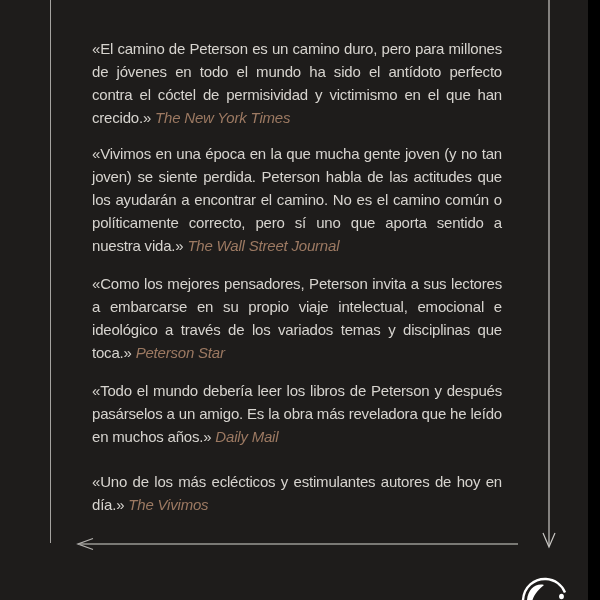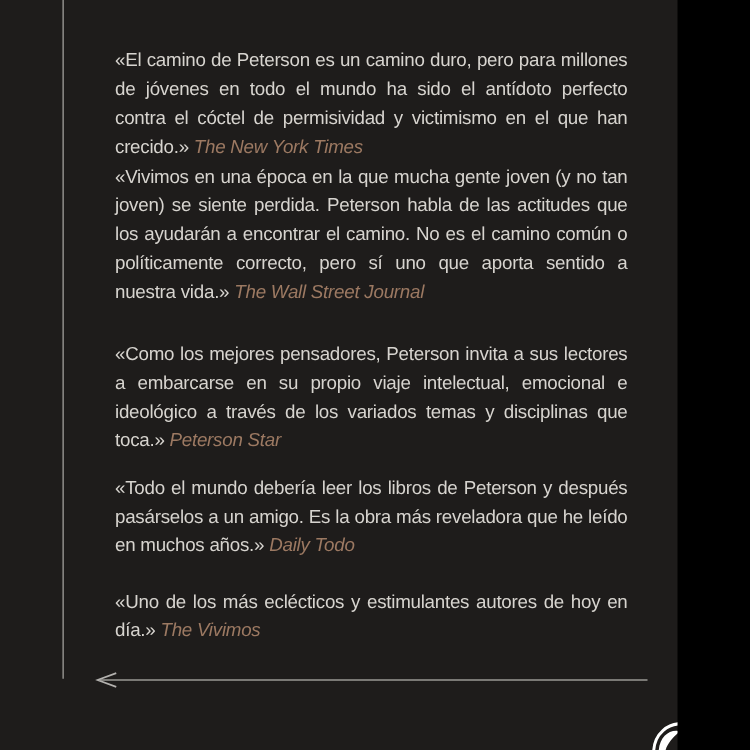--- a/index.html
+++ b/index.html
@@ -2,21 +2,21 @@
 <html><head>
 <meta charset="utf-8">
 <style>
   html, body {
     margin: 0;
     padding: 0;
     background: #000;
   }
   .page {
     position: relative;
-    width: 542px;
+    width: 588px;
     height: 600px;
     background: #1e1c1b;
     overflow: hidden;
     font-family: "Liberation Sans", "DejaVu Sans", sans-serif;
   }
   .rule-left {
     position: absolute;
     left: 50px;
     top: 0;
     width: 1px;
@@ -62,25 +62,25 @@
     <polyline points="1,533 7,547 13,533" fill="none" stroke="#c9c7c4" stroke-width="1.2"></polyline>
   </svg>
 
   <svg class="arrow-svg" style="left:76px; top:537px;" width="444" height="14" viewBox="0 0 444 14">
     <line x1="4" y1="7" x2="442" y2="7" stroke="#9a9895" stroke-width="1.3"></line>
     <polyline points="17,1.5 2,7 17,12.5" fill="none" stroke="#b3b1ae" stroke-width="1.3"></polyline>
   </svg>
 
   <p class="quote" style="top:37px"><span>«El camino de Peterson es un camino duro, pero para millones de jóvenes en todo el mundo ha sido el antídoto perfecto contra el cóctel de permisividad y victimismo en el que han crecido.»</span> <span class="source">The New York Times</span></p>
 
-  <p class="quote" style="top:130px"><span>«Vivimos en una época en la que mucha gente joven (y no tan joven) se siente perdida. Peterson habla de las actitudes que los ayudarán a encontrar el camino. No es el camino común o políticamente correcto, pero sí uno que aporta sentido a nuestra vida.»</span> <span class="source">The Wall Street Journal</span></p>
+  <p class="quote" style="top:142px"><span>«Vivimos en una época en la que mucha gente joven (y no tan joven) se siente perdida. Peterson habla de las actitudes que los ayudarán a encontrar el camino. No es el camino común o políticamente correcto, pero sí uno que aporta sentido a nuestra vida.»</span> <span class="source">The Wall Street Journal</span></p>
 
   <p class="quote" style="top:272px"><span>«Como los mejores pensadores, Peterson invita a sus lectores a embarcarse en su propio viaje intelectual, emocional e ideológico a través de los variados temas y disciplinas que toca.»</span> <span class="source">Peterson Star</span></p>
 
-  <p class="quote" style="top:379px"><span>«Todo el mundo debería leer los libros de Peterson y después pasárselos a un amigo. Es la obra más reveladora que he leído en muchos años.»</span> <span class="source">Daily Todo</span></p>
+  <p class="quote" style="top:379px"><span>«Todo el mundo debería leer los libros de Peterson y después pasárselos a un amigo. Es la obra más reveladora que he leído en muchos años.»</span> <span class="source">Daily Mail</span></p>
 
   <p class="quote" style="top:470px"><span>«Uno de los más eclécticos y estimulantes autores de hoy en día.»</span> <span class="source">The Vivimos</span></p>
 
   <svg class="logo" viewBox="0 0 50 24">
     <path d="M3,24 C4,11 14,2.5 26,3 C35,3.5 42,9 45,16.5" fill="none" stroke="#ffffff" stroke-width="2.4"></path>
     <path d="M7,24 C8,13 16,7 24,9 C19.5,13 14.5,17.5 12.5,24 Z" fill="#ffffff"></path>
     <ellipse cx="41.5" cy="20.5" rx="2.4" ry="2.8" fill="#ffffff"></ellipse>
   </svg>
 
 </div>

